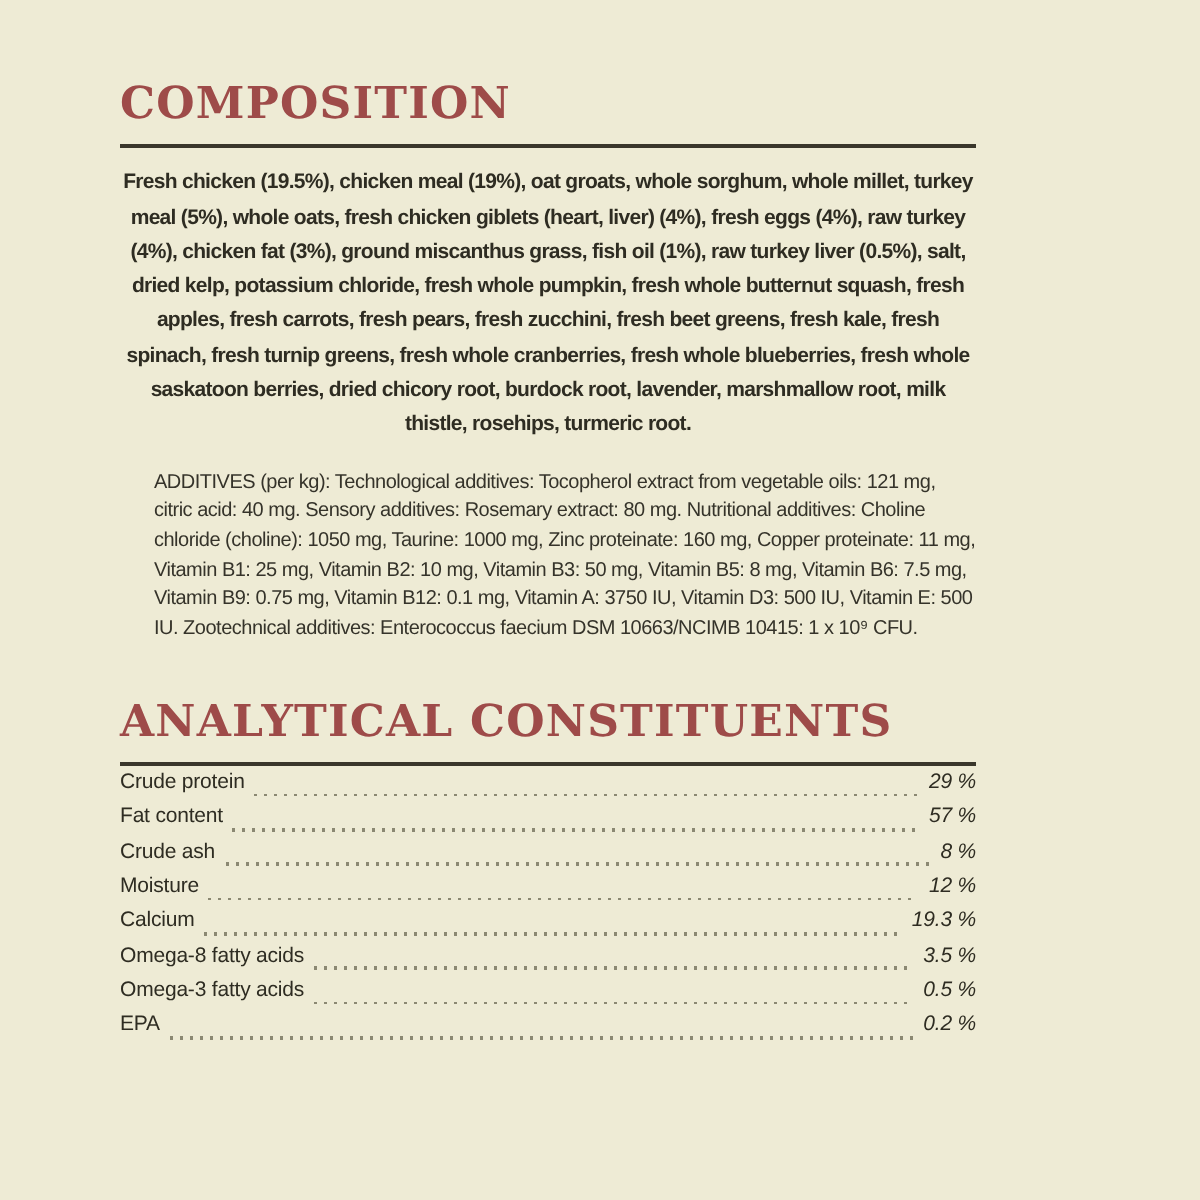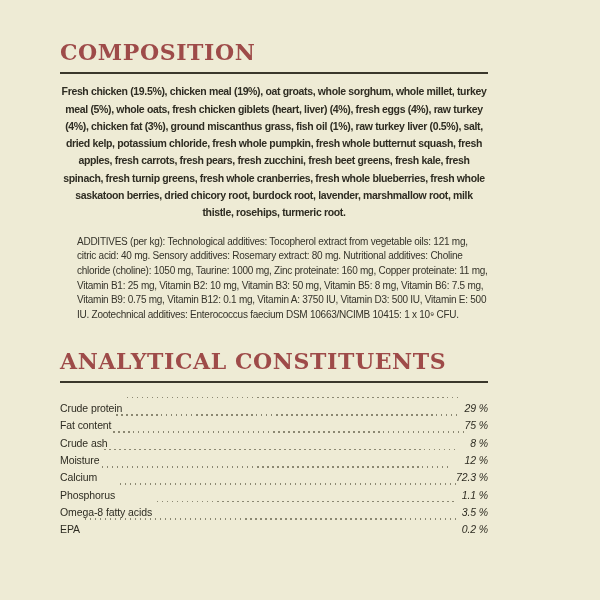--- a/index.html
+++ b/index.html
@@ -58,21 +58,20 @@
   .constituent-row {
     display: flex;
     align-items: baseline;
     height: 17.3px;
     font-size: 10.5px;
     letter-spacing: -0.1px;
     color: #2e2c22;
   }
   .constituent-label {
     white-space: nowrap;
-    margin-top: 17px;
   }
   .dot-leader {
     flex: 1;
     height: 1.6px;
     margin: 0 5px;
     align-self: flex-end;
     margin-bottom: 4px;
     background-image: repeating-linear-gradient(
       to right,
       #8b8872 0px, #8b8872 1.5px,
@@ -101,46 +100,46 @@
 
     <div class="constituents-table">
       <div class="constituent-row">
         <span class="constituent-label">Crude protein</span>
         <span class="dot-leader"></span>
         <span class="constituent-value">29 %</span>
       </div>
       <div class="constituent-row">
         <span class="constituent-label">Fat content</span>
         <span class="dot-leader"></span>
-        <span class="constituent-value">75 %</span>
+        <span class="constituent-value">57 %</span>
       </div>
       <div class="constituent-row">
         <span class="constituent-label">Crude ash</span>
         <span class="dot-leader"></span>
         <span class="constituent-value">8 %</span>
       </div>
       <div class="constituent-row">
         <span class="constituent-label">Moisture</span>
         <span class="dot-leader"></span>
         <span class="constituent-value">12 %</span>
       </div>
       <div class="constituent-row">
         <span class="constituent-label">Calcium</span>
         <span class="dot-leader"></span>
-        <span class="constituent-value">72.3 %</span>
-      </div>
-      <div class="constituent-row">
-        <span class="constituent-label">Phosphorus</span>
-        <span class="dot-leader"></span>
-        <span class="constituent-value">1.1 %</span>
+        <span class="constituent-value">19.3 %</span>
       </div>
       <div class="constituent-row">
         <span class="constituent-label">Omega-8 fatty acids</span>
         <span class="dot-leader"></span>
         <span class="constituent-value">3.5 %</span>
+      </div>
+      <div class="constituent-row">
+        <span class="constituent-label">Omega-3 fatty acids</span>
+        <span class="dot-leader"></span>
+        <span class="constituent-value">0.5 %</span>
       </div>
       <div class="constituent-row">
         <span class="constituent-label">EPA</span>
         <span class="dot-leader"></span>
         <span class="constituent-value">0.2 %</span>
       </div>
     </div>
   </div>
 
 </div>

